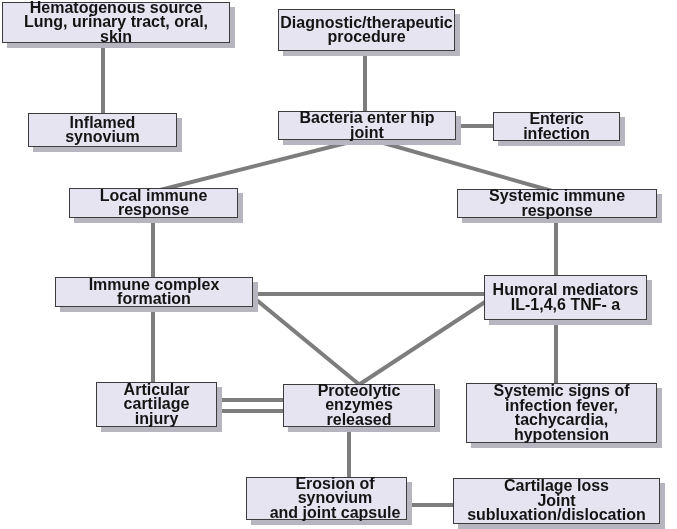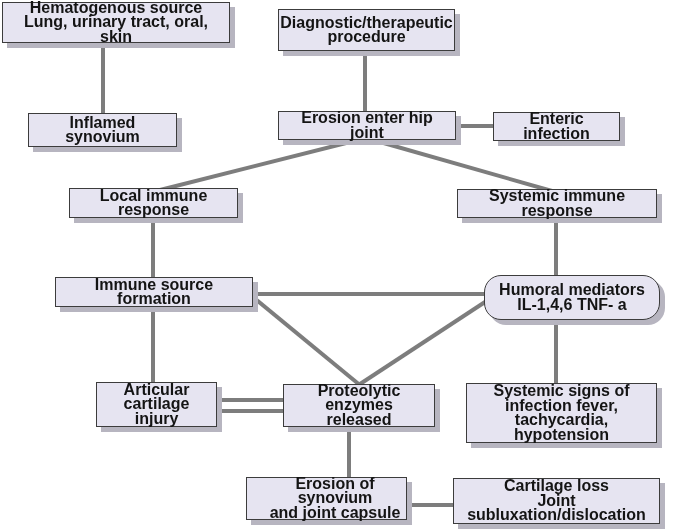--- a/index.html
+++ b/index.html
@@ -45,21 +45,21 @@
   }
   
   #n-hematogenous  { left: 2px;   top: 2px;   width: 228px; height: 41px; }
   #n-diagnostic    { left: 278px; top: 1px;   width: 177px; height: 42px; margin-top: 8px; }
   #n-inflamed      { left: 28px;  top: 113px; width: 149px; height: 34px; }
   #n-bacteria      { left: 278px; top: 111px; width: 178px; height: 29px; }
   #n-enteric       { left: 493px; top: 112px; width: 127px; height: 29px; }
   #n-local         { left: 69px;  top: 188px; width: 169px; height: 30px; }
   #n-systemic      { left: 457px; top: 189px; width: 200px; height: 29px; }
   #n-immune-complex{ left: 55px;  top: 277px; width: 198px; height: 30px; }
-  #n-humoral       { left: 484px; top: 275px; width: 176px; height: 45px; border-radius: 17px; }
+  #n-humoral       { left: 484px; top: 275px; width: 163px; height: 45px; }
   #n-articular     { left: 96px;  top: 382px; width: 121px; height: 45px; }
   #n-proteolytic   { left: 283px; top: 384px; width: 152px; height: 43px; }
   #n-systemic-signs{ left: 466px; top: 383px; width: 191px; height: 60px; text-align: center; }
   #n-erosion       { left: 246px; top: 477px; width: 161px; height: 43px; padding-left: 21px; }
   #n-cartilage-loss{ left: 453px; top: 478px; width: 207px; height: 46px; }
 </style>
 </head>
 <body>
 
 <div id="canvas">
@@ -81,25 +81,25 @@
     <line x1="153" y1="306" x2="153" y2="383"></line>
     <line x1="349" y1="426" x2="349" y2="478"></line>
     <line x1="406" y1="505" x2="454" y2="505"></line>
   </svg>
 
   <div class="node" id="n-hematogenous">Hematogenous source
 Lung, urinary tract, oral, skin</div>
   <div class="node" id="n-diagnostic">Diagnostic/therapeutic
 procedure</div>
   <div class="node" id="n-inflamed">Inflamed synovium</div>
-  <div class="node" id="n-bacteria">Erosion enter hip joint</div>
+  <div class="node" id="n-bacteria">Bacteria enter hip joint</div>
   <div class="node" id="n-enteric">Enteric infection</div>
   <div class="node" id="n-local">Local immune response</div>
   <div class="node" id="n-systemic">Systemic immune response</div>
-  <div class="node" id="n-immune-complex">Immune source formation</div>
+  <div class="node" id="n-immune-complex">Immune complex formation</div>
   <div class="node" id="n-humoral">Humoral mediators
 IL-1,4,6 TNF- a</div>
   <div class="node" id="n-articular">Articular
 cartilage injury</div>
   <div class="node" id="n-proteolytic">Proteolytic enzymes
 released</div>
   <div class="node" id="n-systemic-signs">Systemic signs of
 infection fever,
 tachycardia, hypotension</div>
   <div class="node" id="n-erosion">Erosion of synovium

